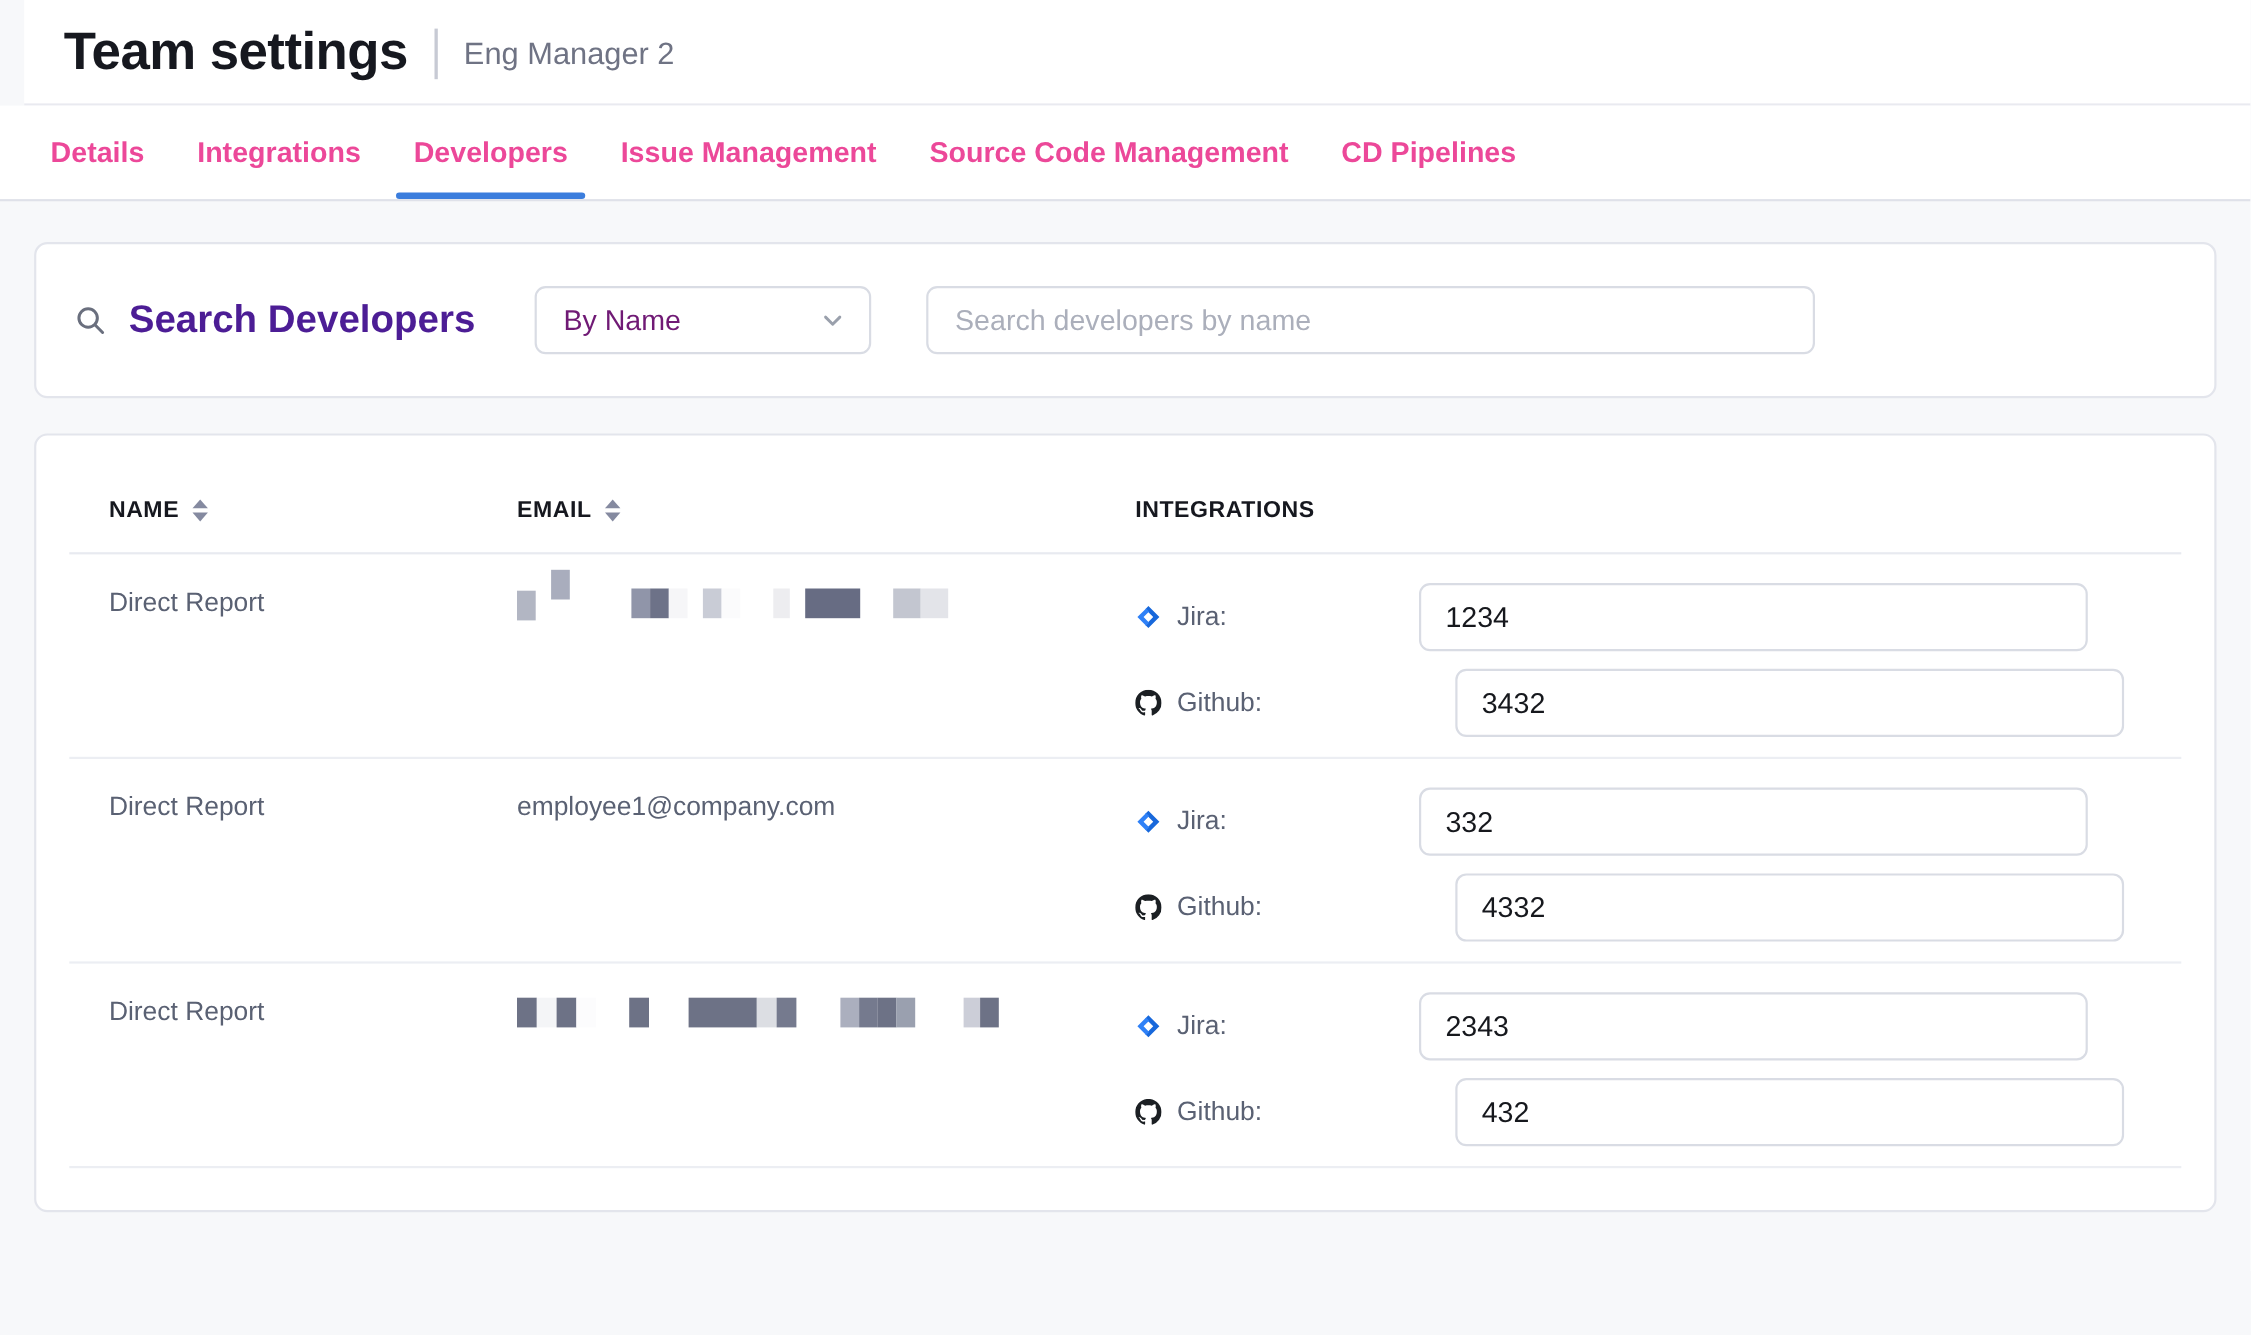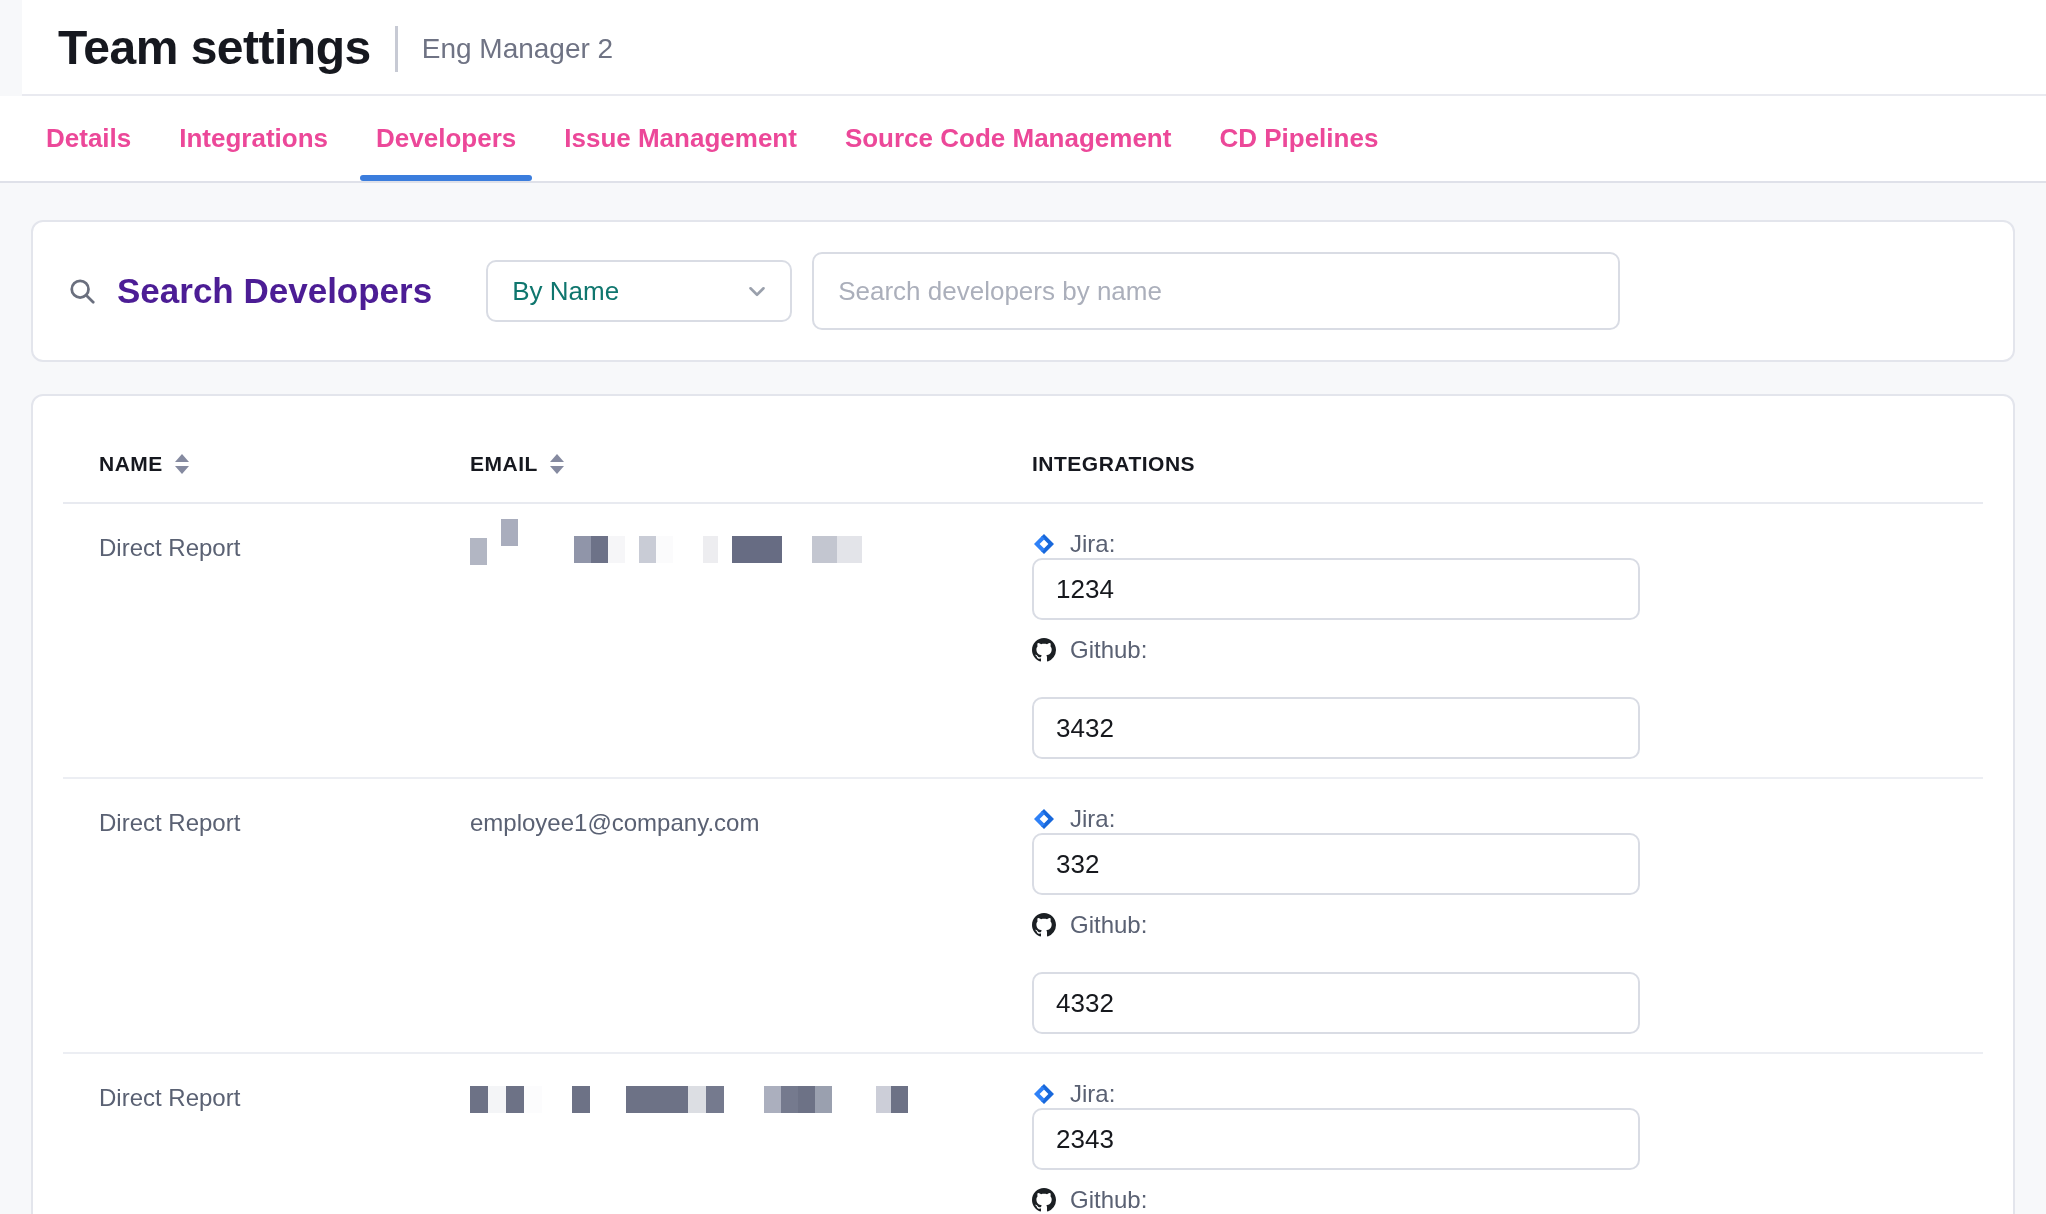--- a/index.html
+++ b/index.html
@@ -49,25 +49,25 @@
   .search-card {
     height: 142px; display: flex; align-items: center;
     padding: 0 34px; margin-bottom: 32px;
   }
   .search-icon { display: flex; margin-right: 20px; }
   .search-label { font-size: 35px; font-weight: 700; color: #4c1d95; margin-right: 54px; }
   .filter-select {
     width: 306px; height: 62px;
     border: 2px solid #d9dce4; border-radius: 10px;
     display: flex; align-items: center; justify-content: space-between;
-    padding: 0 20px 0 24px; margin-right: 20px;
-    font-size: 26px; color: #0f766e; cursor: pointer; background: #fff;
+    padding: 0 20px 0 24px; margin-right: 50px;
+    font-size: 26px; color: #701a75; cursor: pointer; background: #fff;
   }
   .search-input {
-    width: 808px; height: 78px;
+    width: 808px; height: 62px;
     border: 2px solid #d9dce4; border-radius: 10px;
     padding: 0 24px; font-size: 26px; color: #181b24;
     font-family: "Liberation Sans", sans-serif; outline: none; background: #fff;
   }
   .search-input::placeholder { color: #abafbb; }
 
   
   .table-card { padding-bottom: 38px; }
   .thead, .trow {
     display: grid; grid-template-columns: 371px 562px 1fr;
@@ -82,21 +82,21 @@
   .tri-up { width: 0; height: 0; border-left: 7px solid transparent; border-right: 7px solid transparent; border-bottom: 8px solid #858aa0; }
   .tri-down { width: 0; height: 0; border-left: 7px solid transparent; border-right: 7px solid transparent; border-top: 8px solid #858aa0; }
 
   .trow { border-bottom: 2px solid #eceef3; padding-top: 26px; padding-bottom: 18px; }
   .cell-name, .cell-email { font-size: 24px; color: #5a6173; padding-top: 4px; }
   .cell-email { white-space: nowrap; }
 
   .redacted { white-space: nowrap; }
   .px { display: inline-block; height: 27px; vertical-align: middle; }
 
-  .int-line { display: flex; align-items: flex-start; margin-bottom: 16px; flex-direction: column; }
+  .int-line { display: flex; align-items: center; margin-bottom: 16px; }
   .int-line:last-child { margin-bottom: 0; gap: 33px; }
   .int-label { width: 258px; display: flex; align-items: center; gap: 14px; font-size: 24px; color: #5a6173; }
   .int-icon { display: flex; }
   .int-input {
     width: 608px; height: 62px;
     border: 2px solid #d9dce4; border-radius: 10px;
     padding: 0 22px; font-size: 26px; color: #16181d;
     font-family: "Liberation Sans", sans-serif; outline: none; background: #fff;
   }
 </style>

